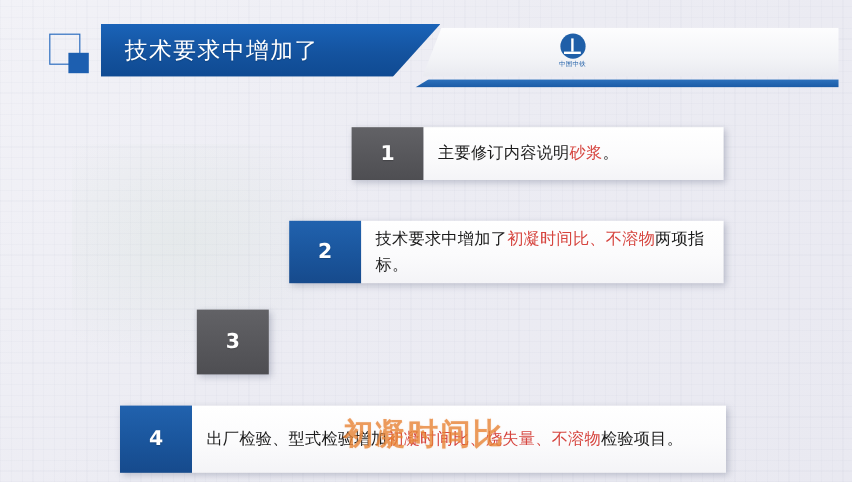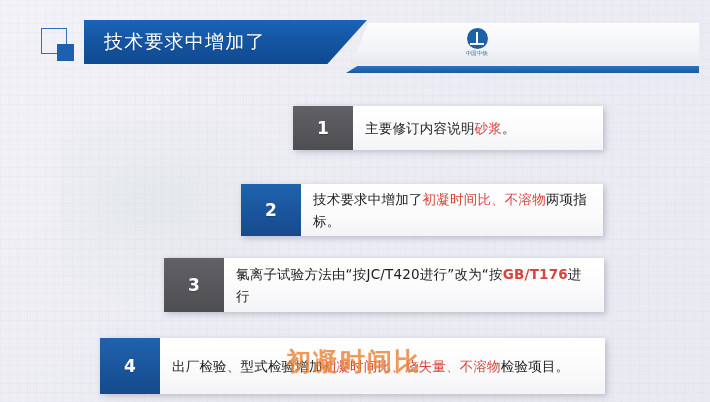--- a/index.html
+++ b/index.html
@@ -262,25 +262,20 @@
     <div class="badge badge-blue">2</div>
     <div class="panel">
       <div class="panel-text">
         <span>技术要求中增加了</span><span class="hl">初凝时间比、不溶物</span><span>两项指标。</span>
       </div>
     </div>
   </div>
 
   <div class="row row-3">
     <div class="badge badge-gray">3</div>
-    <div class="panel">
-      <div class="panel-text">
-        <span>氯离子试验方法由“按JC/T420进行”改为“按</span><span class="hl-b">GB/T176</span><span>进行</span>
-      </div>
-    </div>
   </div>
 
   <div class="row row-4">
     <div class="badge badge-blue">4</div>
     <div class="panel">
       <div class="panel-text">
         <span>出厂检验、型式检验增加</span><span class="hl">初凝时间比、烧失量、不溶物</span><span>检验项目。</span>
       </div>
     </div>
   </div>

